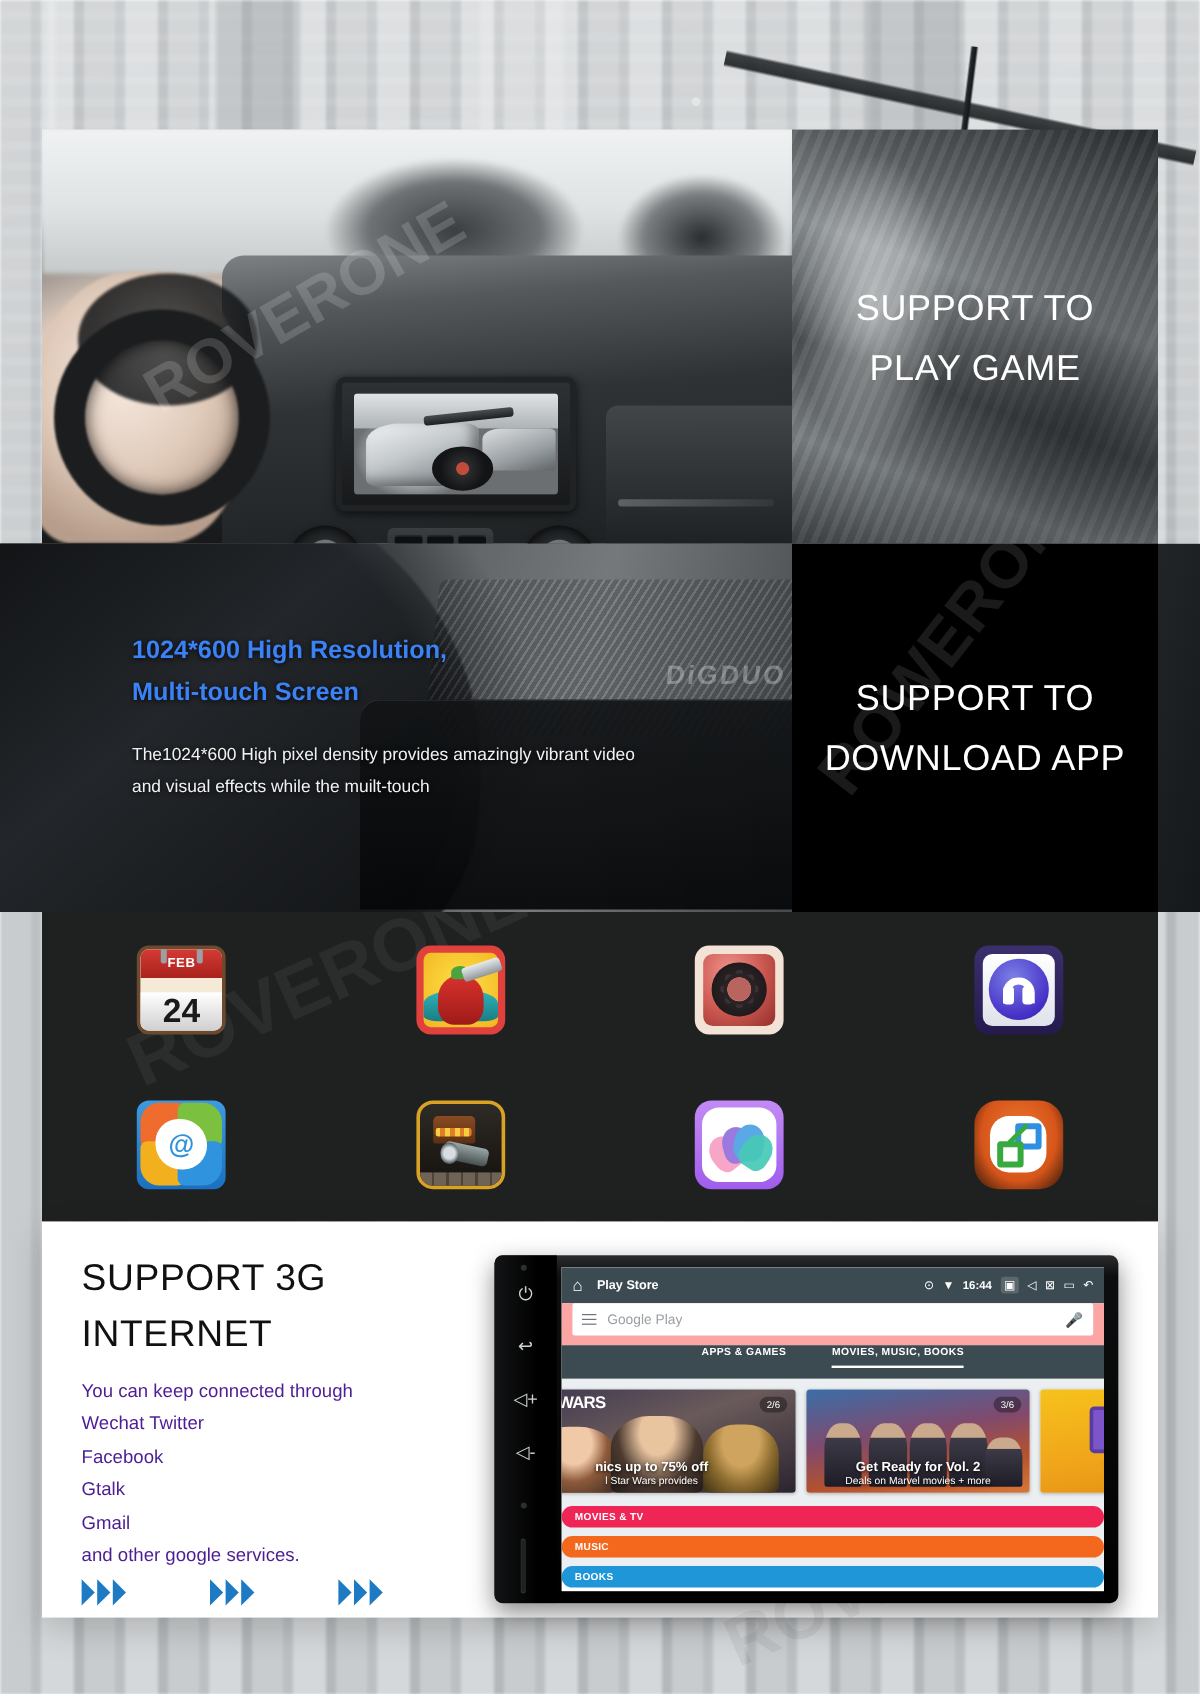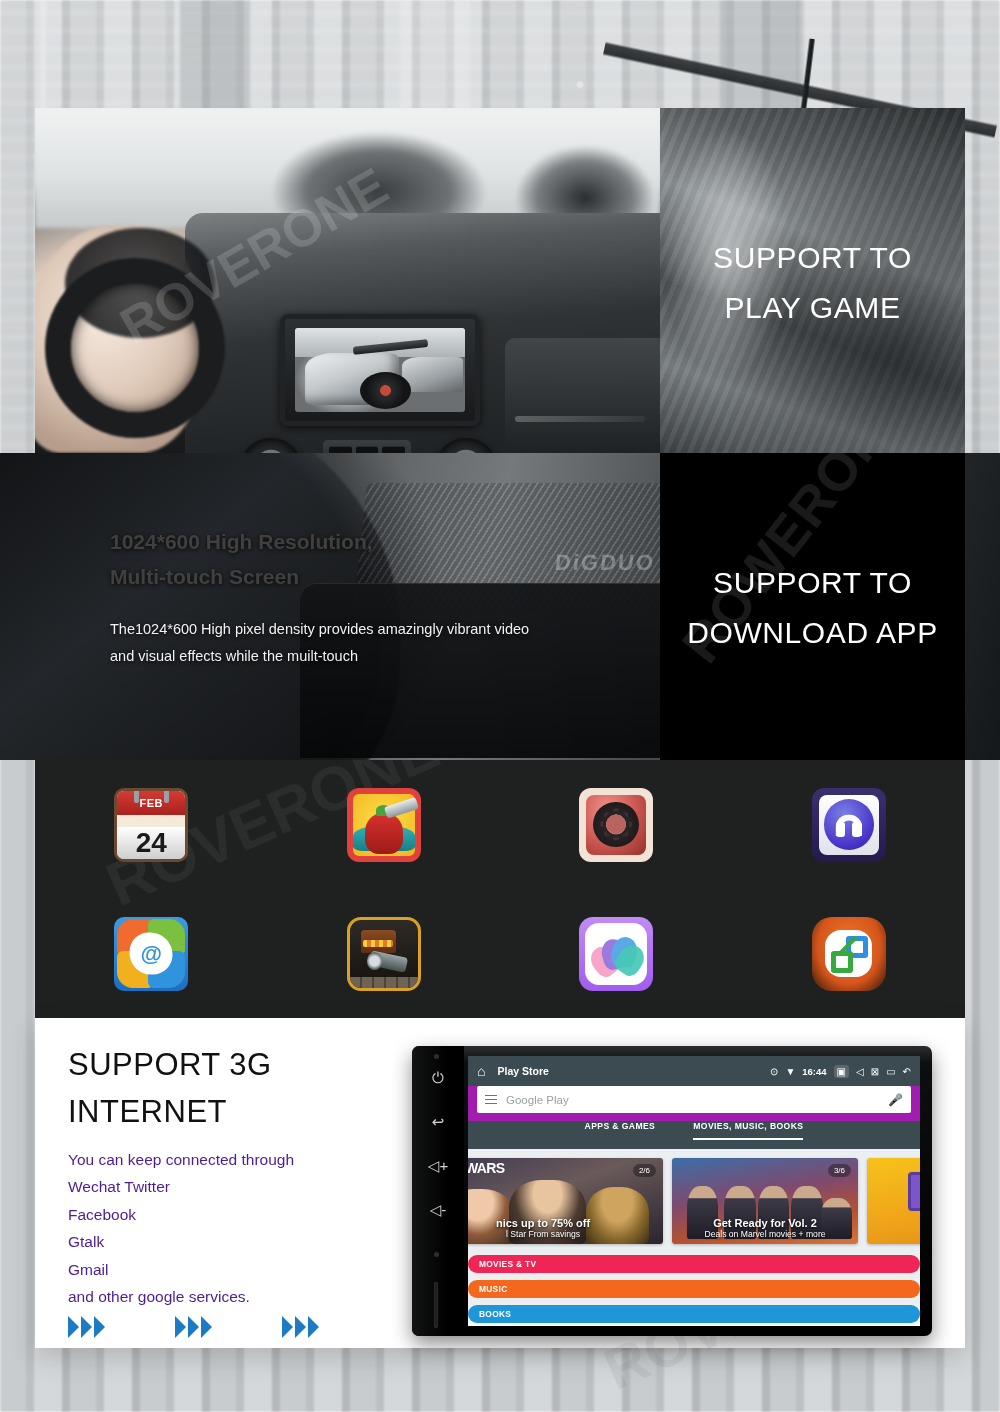--- a/index.html
+++ b/index.html
@@ -202,21 +202,21 @@
     border-radius: 16px 0 0 0; opacity:.93;
     box-shadow: inset 0 1px 0 rgba(255,255,255,.1);
   }
   .row2-badge {
     position: absolute; left: 555px; top: 550px; color: rgba(225,228,230,.34);
     font-size: 22px; font-weight: 700; letter-spacing: 2px;
     transform: skewX(-6deg);
   }
   .res-block { position: absolute; left: 110px; top: 525px; width: 520px; z-index: 5; }
   .res-title {
-    color: #404040; font-size: 21px; font-weight: bold; line-height: 1.65;
+    color: #3b82f6; font-size: 21px; font-weight: bold; line-height: 1.65;
     text-shadow: 0 1px 4px rgba(0,0,0,.85);
   }
   .res-body {
     color: #f0f2f3; font-size: 14.5px; line-height: 1.82; margin-top: 22px;
     text-shadow: 0 1px 4px rgba(0,0,0,.85);
   }
 
   .panel-dl {
     position: absolute; left: 660px; top: 453px; width: 305px; height: 307px;
     background: #000; overflow: hidden; z-index: 4;
@@ -372,21 +372,21 @@
   }
   .ps-status {
     height: 30px; background: #3c4b52; display: flex; align-items: center;
     padding: 0 9px; color: #fff; gap: 8px;
   }
   .ps-home { font-size: 14px; line-height: 1; }
   .ps-title { font-size: 10.5px; font-weight: bold; margin-left: 4px; }
   .ps-stat-right { margin-left: auto; display: flex; align-items: center; gap: 7px; font-size: 10px; }
   .ps-time { font-size: 9.5px; font-weight: bold; }
   .ps-chip { background: rgba(255,255,255,.16); border-radius: 3px; padding: 1px 3px; }
-  .ps-searchwrap { background: #a21caf; padding: 0 9px 8px; }
+  .ps-searchwrap { background: #fca5a5; padding: 0 9px 8px; }
   .ps-search {
     background: #fff; border-radius: 2px; height: 27px;
     display: flex; align-items: center; padding: 0 8px; gap: 9px;
   }
   .ps-ham { display: inline-flex; flex-direction: column; gap: 2.5px; }
   .ps-ham i { width: 12px; height: 1.6px; background: #6d7378; display: block; }
   .ps-ph { color: #9aa0a4; font-size: 11.5px; flex: 1; }
   .ps-mic { color: #5f6368; font-size: 12px; }
   .ps-tabs {
     background: #3c4b52; display: flex; justify-content: center; gap: 38px;
@@ -669,21 +669,21 @@
         <div class="ps-cards">
 
           <div class="ps-card card-sw" style="margin-left:-54px; width:240px;">
             <div class="logo">STAR WARS</div>
             <div class="p1"></div>
             <div class="p2"></div>
             <div class="p3"></div>
             <div class="ps-badge">2/6</div>
             <div class="cap">
               <div class="t1">nics up to 75% off</div>
-              <div class="t2">l Star From savings</div>
+              <div class="t2">l Star Wars provides</div>
             </div>
           </div>
 
           <div class="ps-card card-gg">
             <div class="f f1"></div>
             <div class="f f2"></div>
             <div class="f f3"></div>
             <div class="f f4"></div>
             <div class="f f5"></div>
             <div class="ps-badge">3/6</div>

